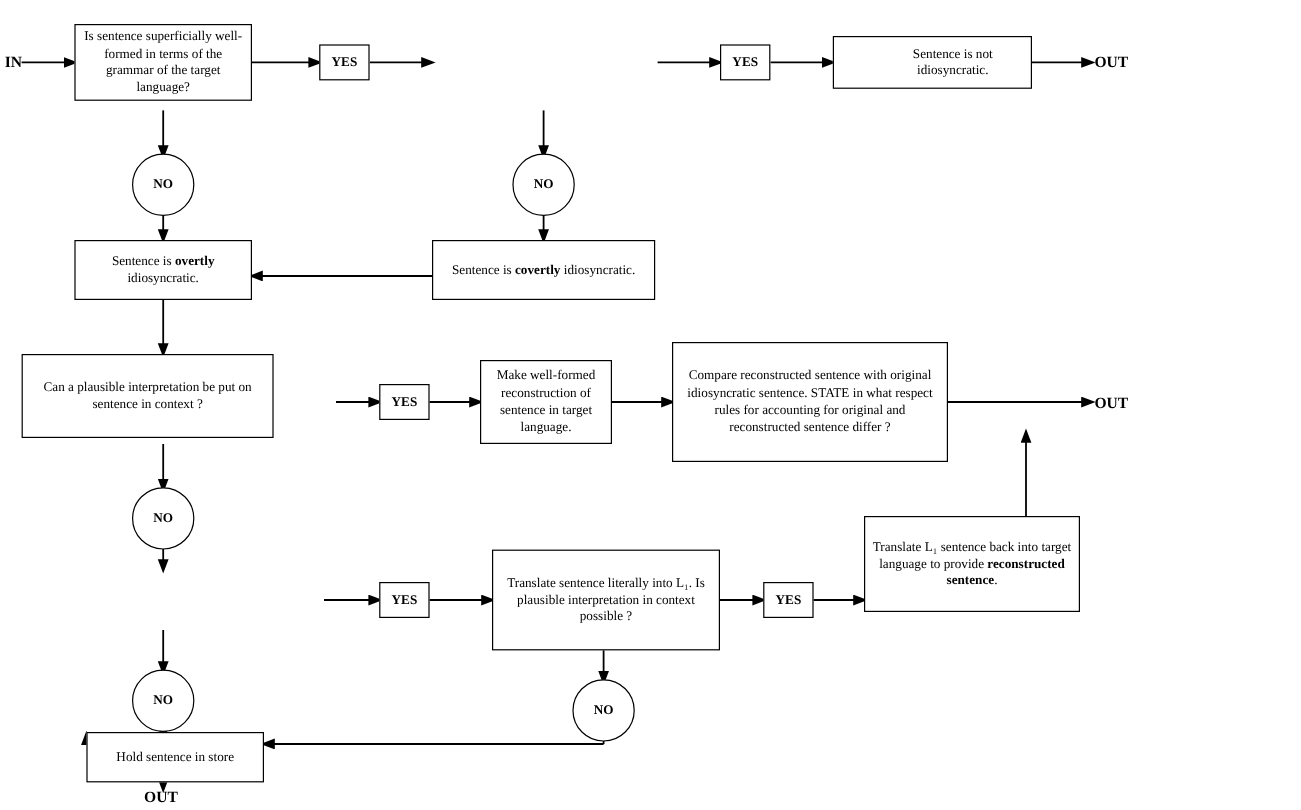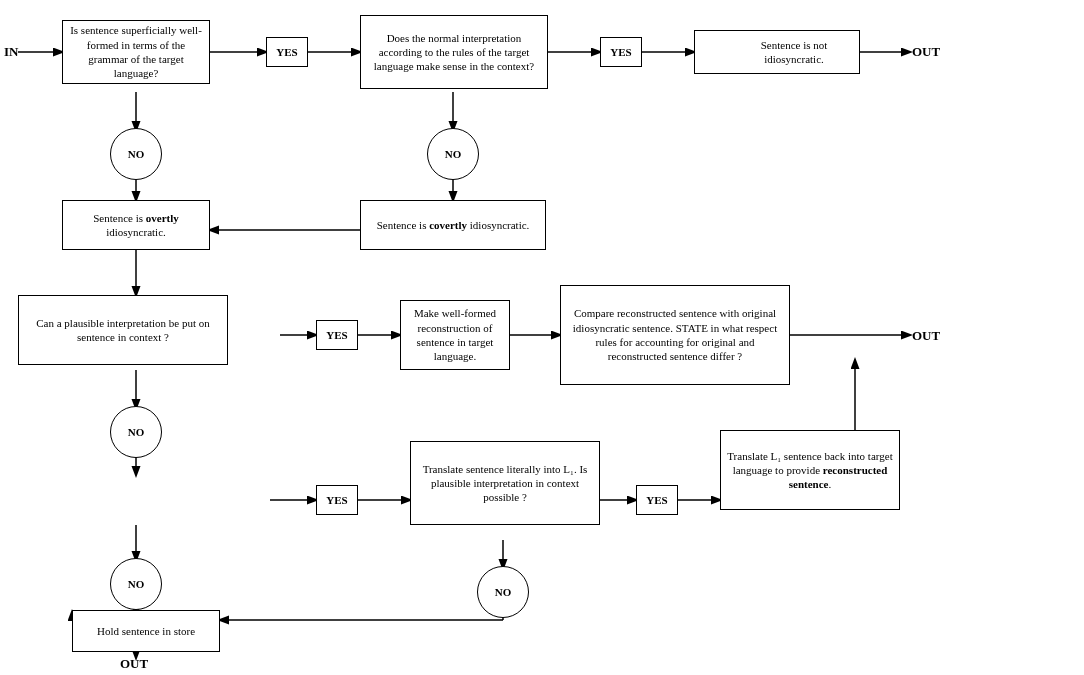--- a/index.html
+++ b/index.html
@@ -128,23 +128,20 @@
   <div class="plain-label" style="left:4px; top:44px; font-weight:bold; font-size:13px;">IN</div>
 
   <div class="box" style="left:62px; top:20px; width:148px; height:64px; font-size:11px;">
     <span>Is sentence superficially well-formed in terms of the grammar of the target language?</span>
   </div>
 
   <div class="box" style="left:266px; top:37px; width:42px; height:30px; font-size:11px; font-weight:bold;">
     <span>YES</span>
   </div>
 
-  <div class="box" style="left:360px; top:15px; width:188px; height:74px; font-size:11px;">
-    <span>Does the normal interpretation according to the rules of the target language make sense in the context?</span>
-  </div>
 
   <div class="box" style="left:600px; top:37px; width:42px; height:30px; font-size:11px; font-weight:bold;">
     <span>YES</span>
   </div>
 
   <div class="box" style="left:694px; top:30px; width:166px; height:44px; font-size:11px;padding-left:40px;">
     <span>Sentence is not idiosyncratic.</span>
   </div>
 
   <div class="plain-label" style="left:912px; top:44px; font-weight:bold; font-size:13px;">OUT</div>
@@ -185,21 +182,21 @@
 
   <div class="circle" style="left:110px; top:406px; width:52px; height:52px; font-size:11px; font-weight:bold;">
     <span>NO</span>
   </div>
 
 
   <div class="box" style="left:316px; top:485px; width:42px; height:30px; font-size:11px; font-weight:bold;">
     <span>YES</span>
   </div>
 
-  <div class="box" style="left:410px; top:441px; width:190px; height:84px; font-size:11px;">
+  <div class="box" style="left:410px; top:458px; width:190px; height:84px; font-size:11px;">
     <span>Translate sentence literally into L₁. Is plausible interpretation in context possible ?</span>
   </div>
 
   <div class="box" style="left:636px; top:485px; width:42px; height:30px; font-size:11px; font-weight:bold;">
     <span>YES</span>
   </div>
 
   <div class="box" style="left:720px; top:430px; width:180px; height:80px; font-size:11px;">
     <span>Translate L₁ sentence back into target language to provide <b>reconstructed sentence</b>.</span>
   </div>

